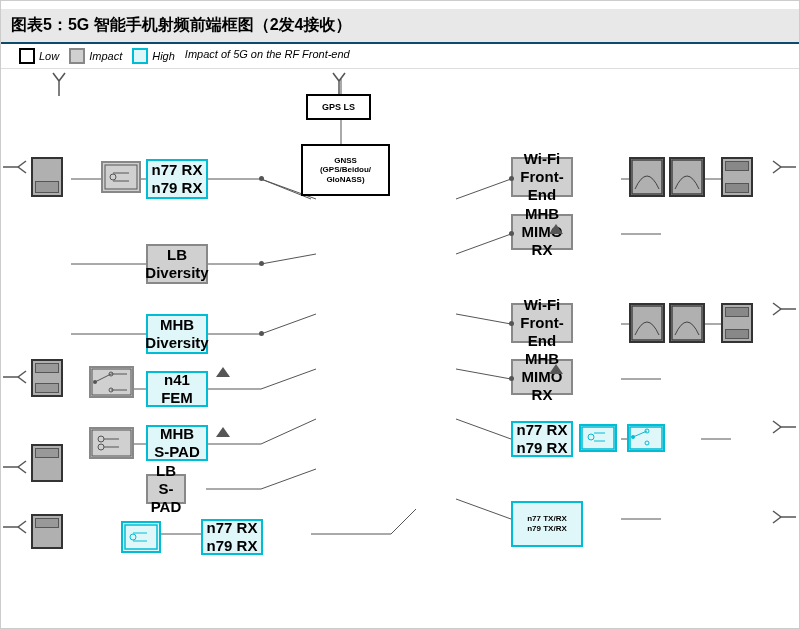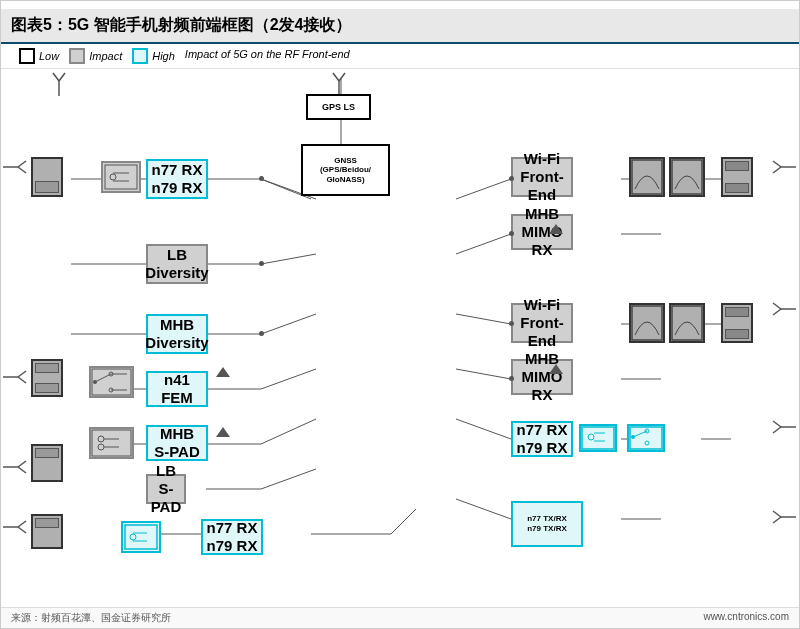--- a/index.html
+++ b/index.html
@@ -484,17 +484,13 @@
       </svg>
     </div>
 
     <div style="position:absolute;left:215px;top:358px;width:0;height:0;border-left:7px solid transparent;border-right:7px solid transparent;border-bottom:10px solid #555;"></div>
     <div style="position:absolute;left:215px;top:298px;width:0;height:0;border-left:7px solid transparent;border-right:7px solid transparent;border-bottom:10px solid #555;"></div>
     <div style="position:absolute;left:548px;top:155px;width:0;height:0;border-left:7px solid transparent;border-right:7px solid transparent;border-bottom:10px solid #555;"></div>
     <div style="position:absolute;left:548px;top:295px;width:0;height:0;border-left:7px solid transparent;border-right:7px solid transparent;border-bottom:10px solid #555;"></div>
 
   </div>
 
-  <div class="footer">
-    <span>来源：射频百花潭、国金证券研究所</span>
-    <span>www.cntronics.com</span>
-  </div>
 </div>
 
 </body></html>

